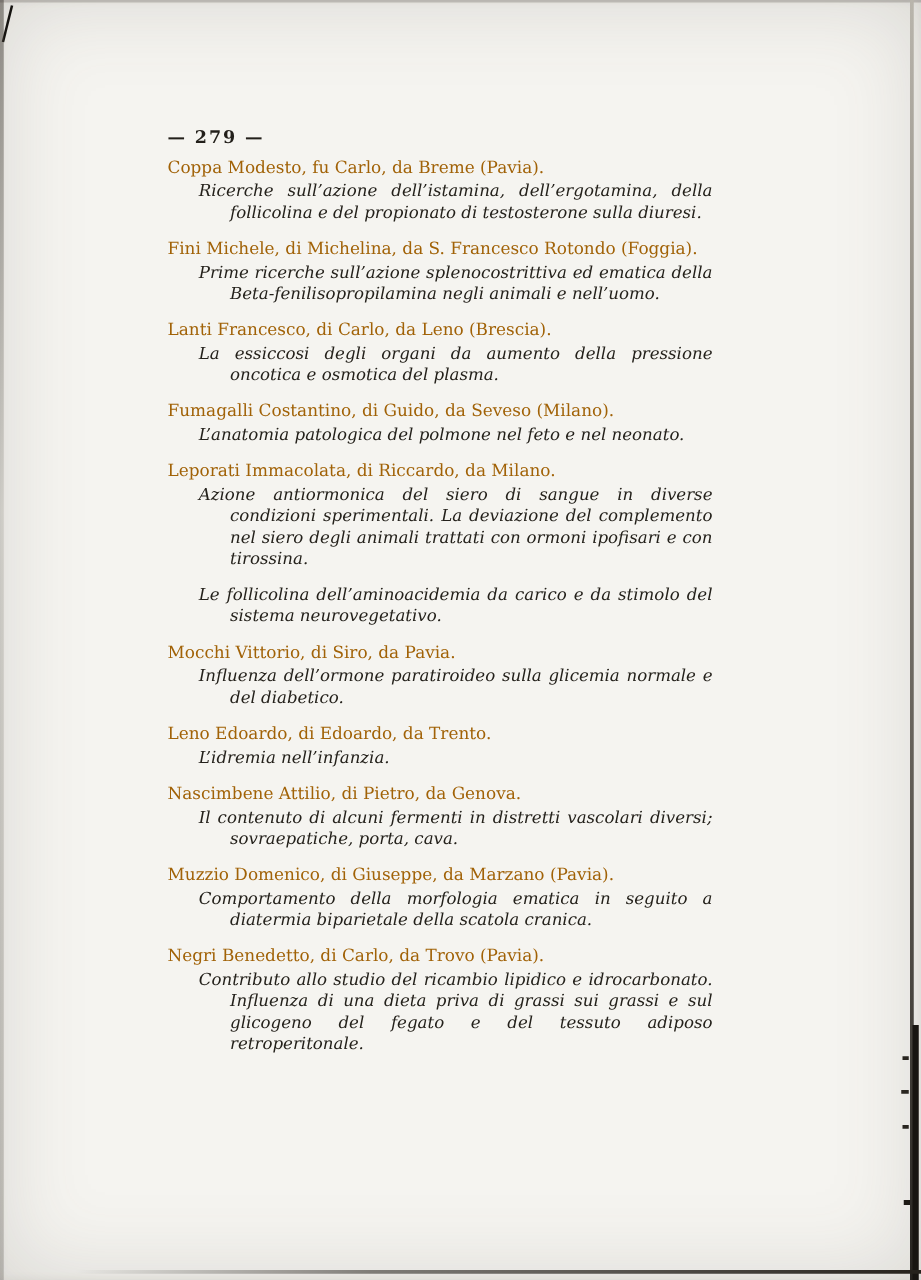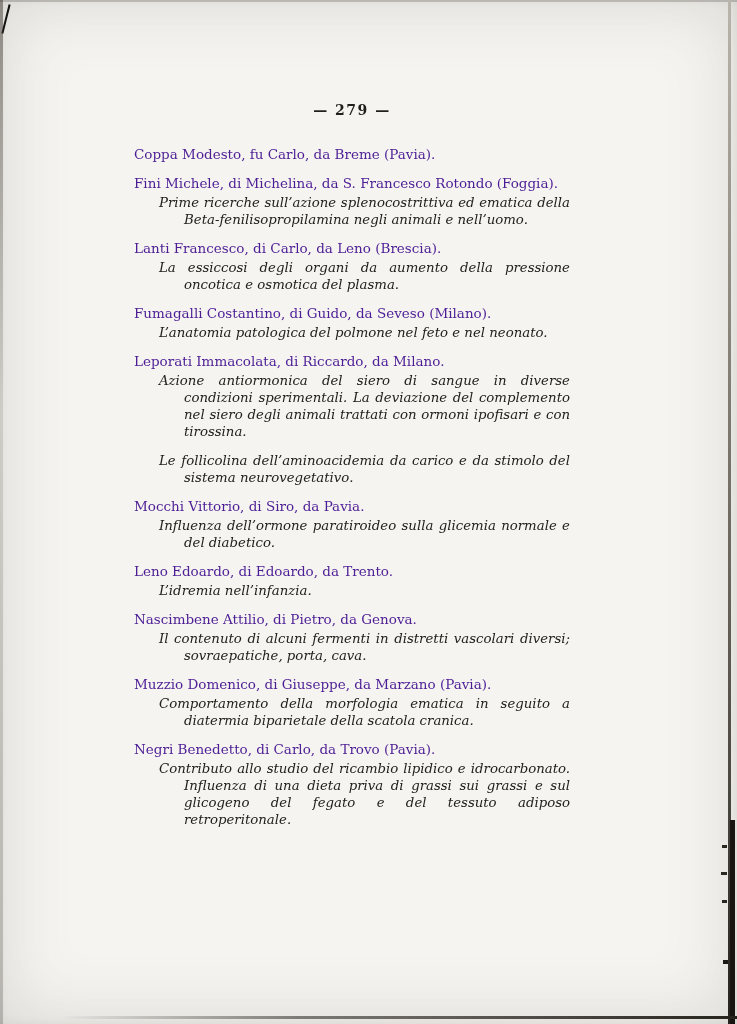--- a/index.html
+++ b/index.html
@@ -18,32 +18,31 @@
     box-shadow: inset 0 0 70px rgba(90,85,75,0.18), inset 0 0 8px rgba(120,115,100,0.12);
     pointer-events: none;
   }
   .content {
     position: absolute;
     left: 134px;
     top: 102px;
     width: 436px;
   }
   .page-header {
-    text-align: center;
     font-size: 14px;
     letter-spacing: 1.5px;
     font-weight: bold;
-    margin-bottom: 28px;
+    margin-bottom: 8px;
     color: #221f1a;
   }
   .entry { margin-bottom: 12px; }
   .entry-name {
     font-size: 13.5px;
     line-height: 17px;
-    color: #4c1d95;
+    color: #a16207;
   }
   .entry-desc {
     font-style: italic;
     font-size: 13.3px;
     line-height: 17px;
     margin-top: 2px;
     margin-left: 50px;
     text-indent: -25px;
     text-align: justify;
     color: #24211b;
@@ -93,20 +92,21 @@
 <div class="artifact art-right-tick2"></div>
 <div class="artifact art-right-tick3"></div>
 <div class="artifact art-right-tick4"></div>
 <div class="artifact art-bottom-edge"></div>
 
 <div class="content">
   <div class="page-header">— 279 —</div>
 
   <div class="entry">
     <div class="entry-name">Coppa Modesto, fu Carlo, da Breme (Pavia).</div>
+    <div class="entry-desc">Ricerche sull’azione dell’istamina, dell’ergotamina, della follicolina e del propionato di testosterone sulla diuresi.</div>
   </div>
 
   <div class="entry">
     <div class="entry-name">Fini Michele, di Michelina, da S. Francesco Rotondo (Foggia).</div>
     <div class="entry-desc">Prime ricerche sull’azione splenocostrittiva ed ematica della Beta-fenilisopropilamina negli animali e nell’uomo.</div>
   </div>
 
   <div class="entry">
     <div class="entry-name">Lanti Francesco, di Carlo, da Leno (Brescia).</div>
     <div class="entry-desc">La essiccosi degli organi da aumento della pressione oncotica e osmotica del plasma.</div>

